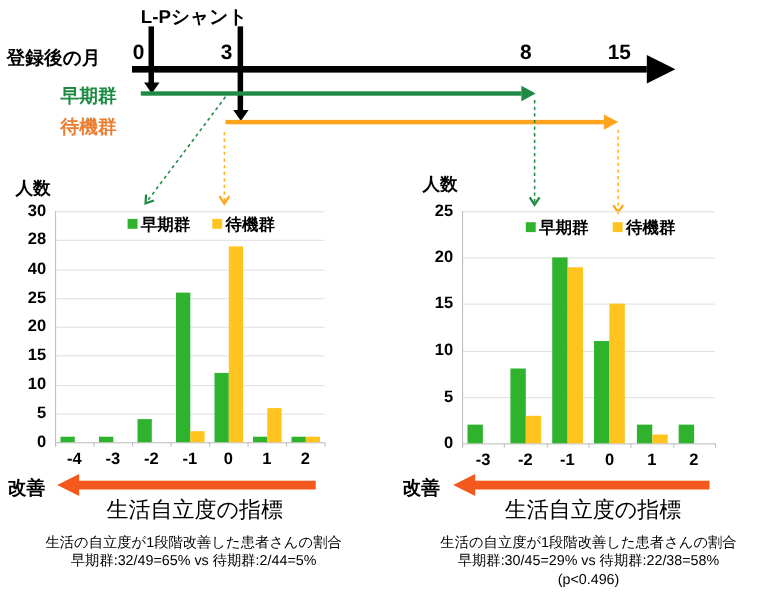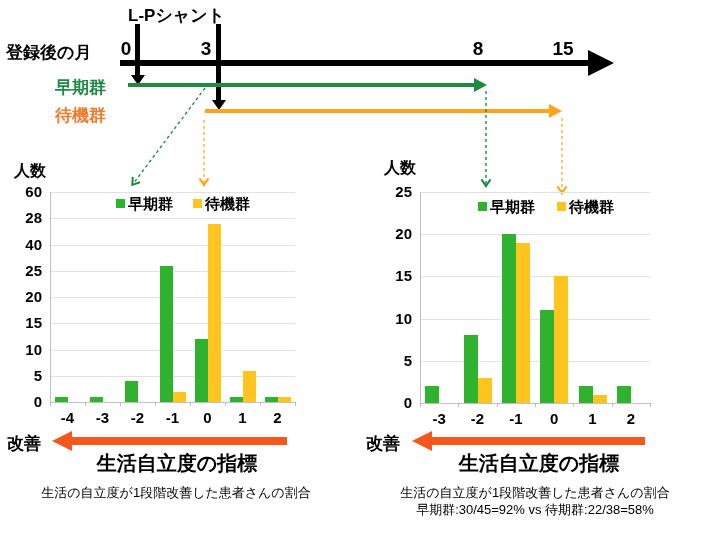--- a/index.html
+++ b/index.html
@@ -27,21 +27,21 @@
   .axis-h{position:absolute;height:1px;background:#BFBFBF;}
   .xtickmark{position:absolute;width:1px;height:4px;background:#BFBFBF;}
   .ytick{position:absolute;text-align:right;font-size:15px;font-weight:700;}
   .xtick{position:absolute;text-align:center;font-size:15px;font-weight:700;}
   .bar{position:absolute;}
   .legend-swatch{position:absolute;width:9px;height:9px;}
   .legend-label{position:absolute;font-size:15px;font-weight:700;}
   .ylab{font-size:16px;font-weight:700;}
   .improve{font-size:17px;font-weight:700;}
   .improve-body{position:absolute;height:8px;background:#F4581C;}
-  .xtitle{font-size:20px;font-weight:700;}
+  .xtitle{font-size:20px;font-weight:400;}
   .caption{font-size:13px;text-align:center;line-height:17px;}
 </style>
 </head>
 <body>
 
 <div id="stage">
 
   <div class="abs tl-label nowrap" style="left:6px;top:41px;">登録後の月</div>
   <div class="abs tl-label nowrap" style="left:128px;top:4px;">L-Pシャント</div>
 
@@ -95,21 +95,21 @@
       <div class="axis-v" style="left: 50px; top: 192px; height: 214px;"></div>
       <div class="axis-h" style="left: 50px; top: 402px; width: 245px;"></div>
       <div class="ytick" style="left: 8px; top: 393px; width: 34px;">0</div>
       <div class="ytick" style="left: 8px; top: 366.75px; width: 34px;">5</div>
       <div class="ytick" style="left: 8px; top: 340.5px; width: 34px;">10</div>
       <div class="ytick" style="left: 8px; top: 314.25px; width: 34px;">15</div>
       <div class="ytick" style="left: 8px; top: 288px; width: 34px;">20</div>
       <div class="ytick" style="left: 8px; top: 261.75px; width: 34px;">25</div>
       <div class="ytick" style="left: 8px; top: 235.5px; width: 34px;">40</div>
       <div class="ytick" style="left: 8px; top: 209.25px; width: 34px;">28</div>
-      <div class="ytick" style="left: 8px; top: 183px; width: 34px;">60</div>
+      <div class="ytick" style="left: 8px; top: 183px; width: 34px;">30</div>
       <div class="xtickmark" style="left: 50px; top: 402px;"></div>
       <div class="xtickmark" style="left: 85px; top: 402px;"></div>
       <div class="xtickmark" style="left: 120px; top: 402px;"></div>
       <div class="xtickmark" style="left: 155px; top: 402px;"></div>
       <div class="xtickmark" style="left: 190px; top: 402px;"></div>
       <div class="xtickmark" style="left: 225px; top: 402px;"></div>
       <div class="xtickmark" style="left: 260px; top: 402px;"></div>
       <div class="xtickmark" style="left: 295px; top: 402px;"></div>
       <div class="xtick" style="left: 49.5px; top: 409px; width: 36px;">-4</div>
       <div class="bar" style="left: 54.5px; top: 396.75px; width: 13px; height: 5.25px; background: rgb(47, 179, 47);"></div>
@@ -134,20 +134,21 @@
       <div class="legend-swatch" style="left: 193px; top: 199px; background: rgb(255, 196, 30);"></div>
       <div class="legend-label" style="left: 205px; top: 195px;">待機群</div>
     </div>
 
   <div class="abs improve nowrap" style="left:7px;top:432px;">改善</div>
   <div class="tri tri-left-red" style="left:52px;top:431px;"></div>
   <div class="improve-body" style="left:70px;top:437px;width:217px;"></div>
   <div class="abs xtitle ctr nowrap" style="left:177px;top:450px;">生活自立度の指標</div>
   <div class="abs caption ctr" style="left:176px;top:484px;width:350px;">
     <div>生活の自立度が1段階改善した患者さんの割合</div>
+    <div>早期群:32/49=65% vs 待期群:2/44=5%</div>
   </div>
 
   <div class="abs ylab nowrap" style="left:384px;top:158px;">人数</div>
   <div id="chart1" class="abs" style="left:0;top:0;width:713px;height:541px;">
       <div class="grid" style="left: 420px; top: 360.8px; width: 230px;"></div>
       <div class="grid" style="left: 420px; top: 318.6px; width: 230px;"></div>
       <div class="grid" style="left: 420px; top: 276.4px; width: 230px;"></div>
       <div class="grid" style="left: 420px; top: 234.2px; width: 230px;"></div>
       <div class="grid" style="left: 420px; top: 192px; width: 230px;"></div>
       <div class="axis-v" style="left: 420px; top: 192px; height: 215px;"></div>
@@ -186,16 +187,17 @@
       <div class="legend-swatch" style="left: 557px; top: 202px; background: rgb(255, 196, 30);"></div>
       <div class="legend-label" style="left: 569px; top: 198px;">待機群</div>
     </div>
 
   <div class="abs improve nowrap" style="left:366px;top:432px;">改善</div>
   <div class="tri tri-left-red" style="left:412px;top:431px;"></div>
   <div class="improve-body" style="left:430px;top:437px;width:215px;"></div>
   <div class="abs xtitle ctr nowrap" style="left:539px;top:450px;">生活自立度の指標</div>
   <div class="abs caption ctr" style="left:535px;top:484px;width:356px;">
     <div>生活の自立度が1段階改善した患者さんの割合</div>
-    <div>早期群:30/45=92% vs 待期群:22/38=58%</div>
+    <div>早期群:30/45=29% vs 待期群:22/38=58%</div>
+    <div>(p&lt;0.496)</div>
   </div>
 
 </div>
 
 </body></html>

